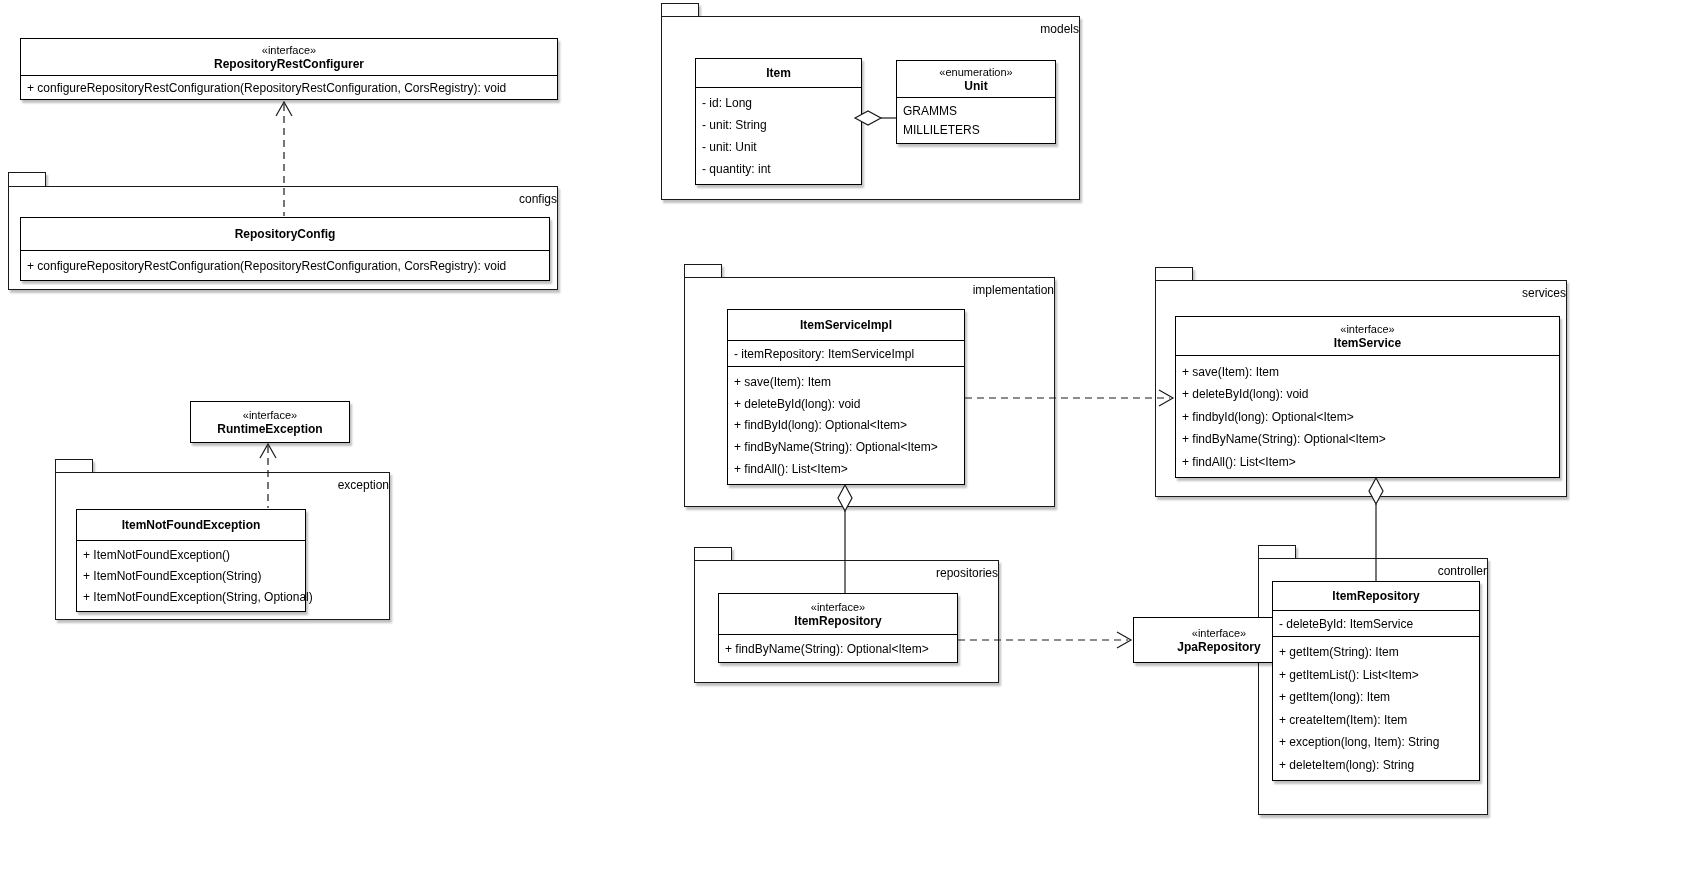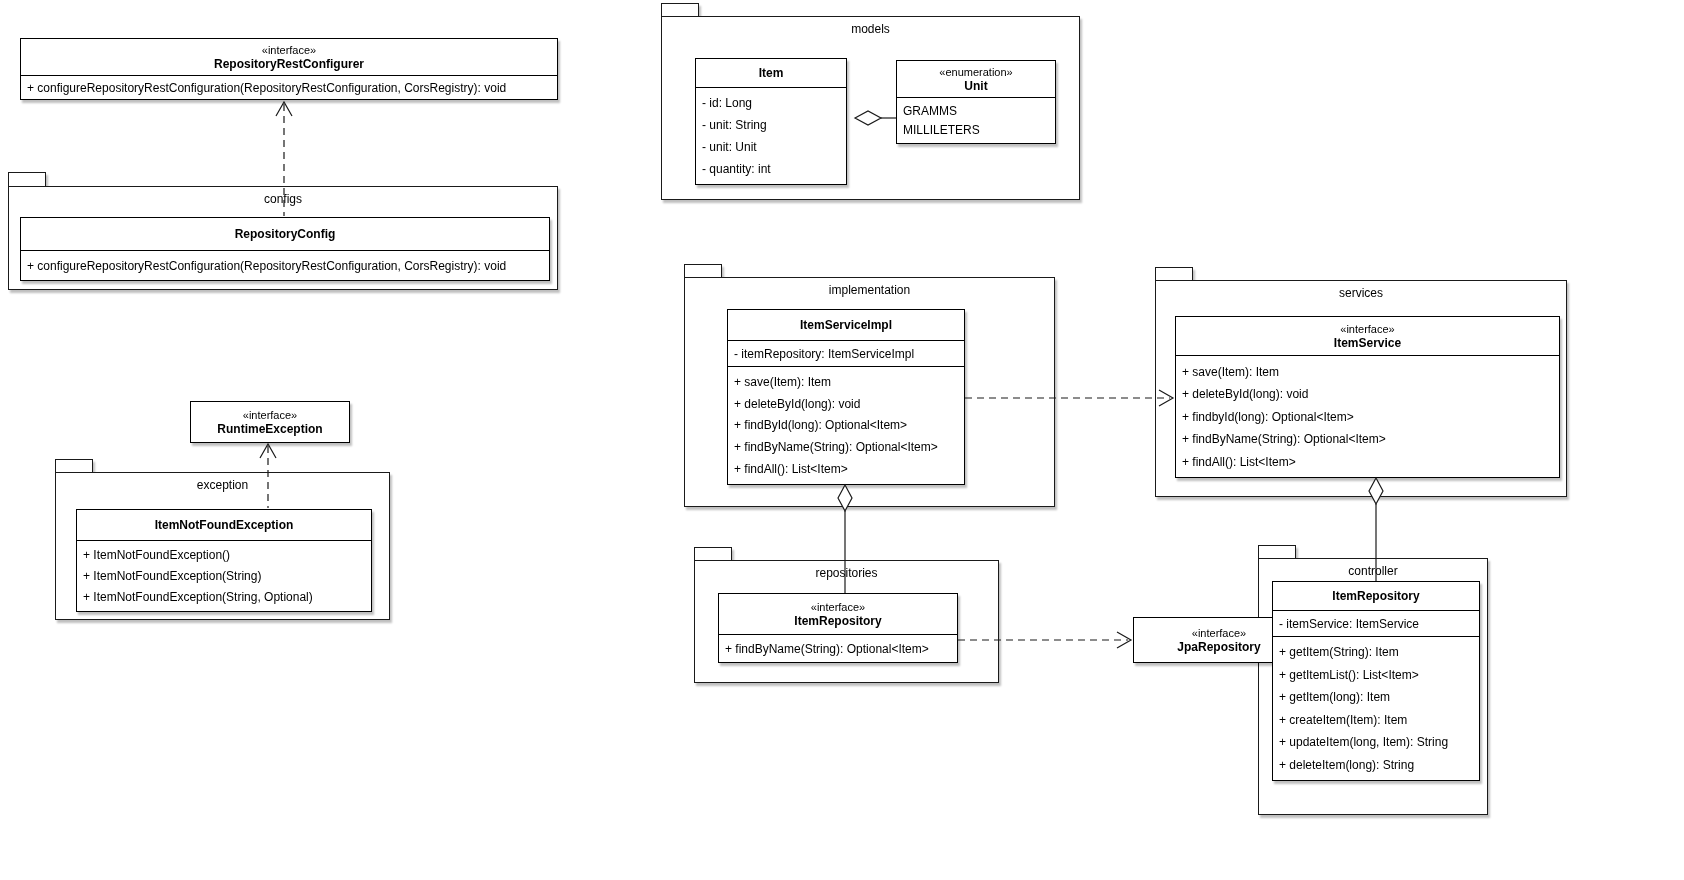--- a/index.html
+++ b/index.html
@@ -4,21 +4,21 @@
 <style>
   * { margin:0; padding:0; box-sizing:border-box; }
   html,body { background:#ffffff; }
   body { font-family:"Liberation Sans", sans-serif; color:#000; }
   .canvas { position:relative; width:1684px; height:880px; background:#fff; overflow:hidden; }
 
   .shadow { box-shadow:2px 3px 2px rgba(0,0,0,0.25); }
 
   .pkg { position:absolute; background:#fff; border:1px solid #1a1a1a; }
   .tab { position:absolute; background:#fff; border:1px solid #1a1a1a; border-bottom:none; }
-  .pkg-label { height:25px; line-height:25px; text-align:center; font-size:12px; }
+  .pkg-label { height:25px; line-height:25px; text-align:right; font-size:12px; }
 
   .cls { position:absolute; background:#fff; border:1px solid #000; display:flex; flex-direction:column; }
   .cls > div + div { border-top:1px solid #000; }
   .title { display:flex; flex-direction:column; justify-content:center; align-items:center; }
   .name { font-weight:bold; font-size:12px; line-height:14px; }
   .stereo { font-size:11px; line-height:13px; }
   .members { display:flex; flex-direction:column; justify-content:space-evenly; padding:0 6px; flex:1; }
   .mrow { font-size:12px; white-space:nowrap; }
 
   svg.wires { position:absolute; left:0; top:0; z-index:20; pointer-events:none; }
@@ -78,21 +78,21 @@
 
   <div class="cls shadow" style="left:20px;top:217px;width:530px;height:64px">
     <div class="title" style="height:32px">
       <div class="name">RepositoryConfig</div>
     </div>
     <div class="members">
       <div class="mrow">+ configureRepositoryRestConfiguration(RepositoryRestConfiguration, CorsRegistry): void</div>
     </div>
   </div>
 
-  <div class="cls shadow" style="left:695px;top:58px;width:152px;height:127px">
+  <div class="cls shadow" style="left:695px;top:58px;width:167px;height:127px">
     <div class="title" style="height:28px">
       <div class="name">Item</div>
     </div>
     <div class="members">
       <div class="mrow">- id: Long</div>
       <div class="mrow">- unit: String</div>
       <div class="mrow">- unit: Unit</div>
       <div class="mrow">- quantity: int</div>
     </div>
   </div>
@@ -109,21 +109,21 @@
   </div>
 
 
   <div class="cls shadow" style="left:190px;top:401px;width:160px;height:42px">
     <div class="title" style="height:40px">
       <div class="stereo">«interface»</div>
       <div class="name">RuntimeException</div>
     </div>
   </div>
 
-  <div class="cls shadow" style="left:76px;top:509px;width:296px;height:103px">
+  <div class="cls shadow" style="left:76px;top:509px;width:230px;height:103px">
     <div class="title" style="height:30px">
       <div class="name">ItemNotFoundException</div>
     </div>
     <div class="members">
       <div class="mrow">+ ItemNotFoundException()</div>
       <div class="mrow">+ ItemNotFoundException(String)</div>
       <div class="mrow">+ ItemNotFoundException(String, Optional)</div>
     </div>
   </div>
 
@@ -172,28 +172,28 @@
       <div class="stereo">«interface»</div>
       <div class="name">JpaRepository</div>
     </div>
   </div>
 
   <div class="cls shadow" style="left:1272px;top:581px;width:208px;height:200px">
     <div class="title" style="height:28px">
       <div class="name">ItemRepository</div>
     </div>
     <div class="members" style="flex:0 0 26px">
-      <div class="mrow">- itemService: ItemService</div>
+      <div class="mrow">- deleteById: ItemService</div>
     </div>
     <div class="members">
       <div class="mrow">+ getItem(String): Item</div>
       <div class="mrow">+ getItemList(): List&lt;Item&gt;</div>
       <div class="mrow">+ getItem(long): Item</div>
       <div class="mrow">+ createItem(Item): Item</div>
-      <div class="mrow">+ updateItem(long, Item): String</div>
+      <div class="mrow">+ exception(long, Item): String</div>
       <div class="mrow">+ deleteItem(long): String</div>
     </div>
   </div>
 
   <svg class="wires" width="1684" height="880" viewBox="0 0 1684 880">
 
     <g>
       <path class="wire dashed" d="M284,104 L284,216"></path>
       <path class="wire" d="M276,116 L284,102 L292,116"></path>
     </g>

